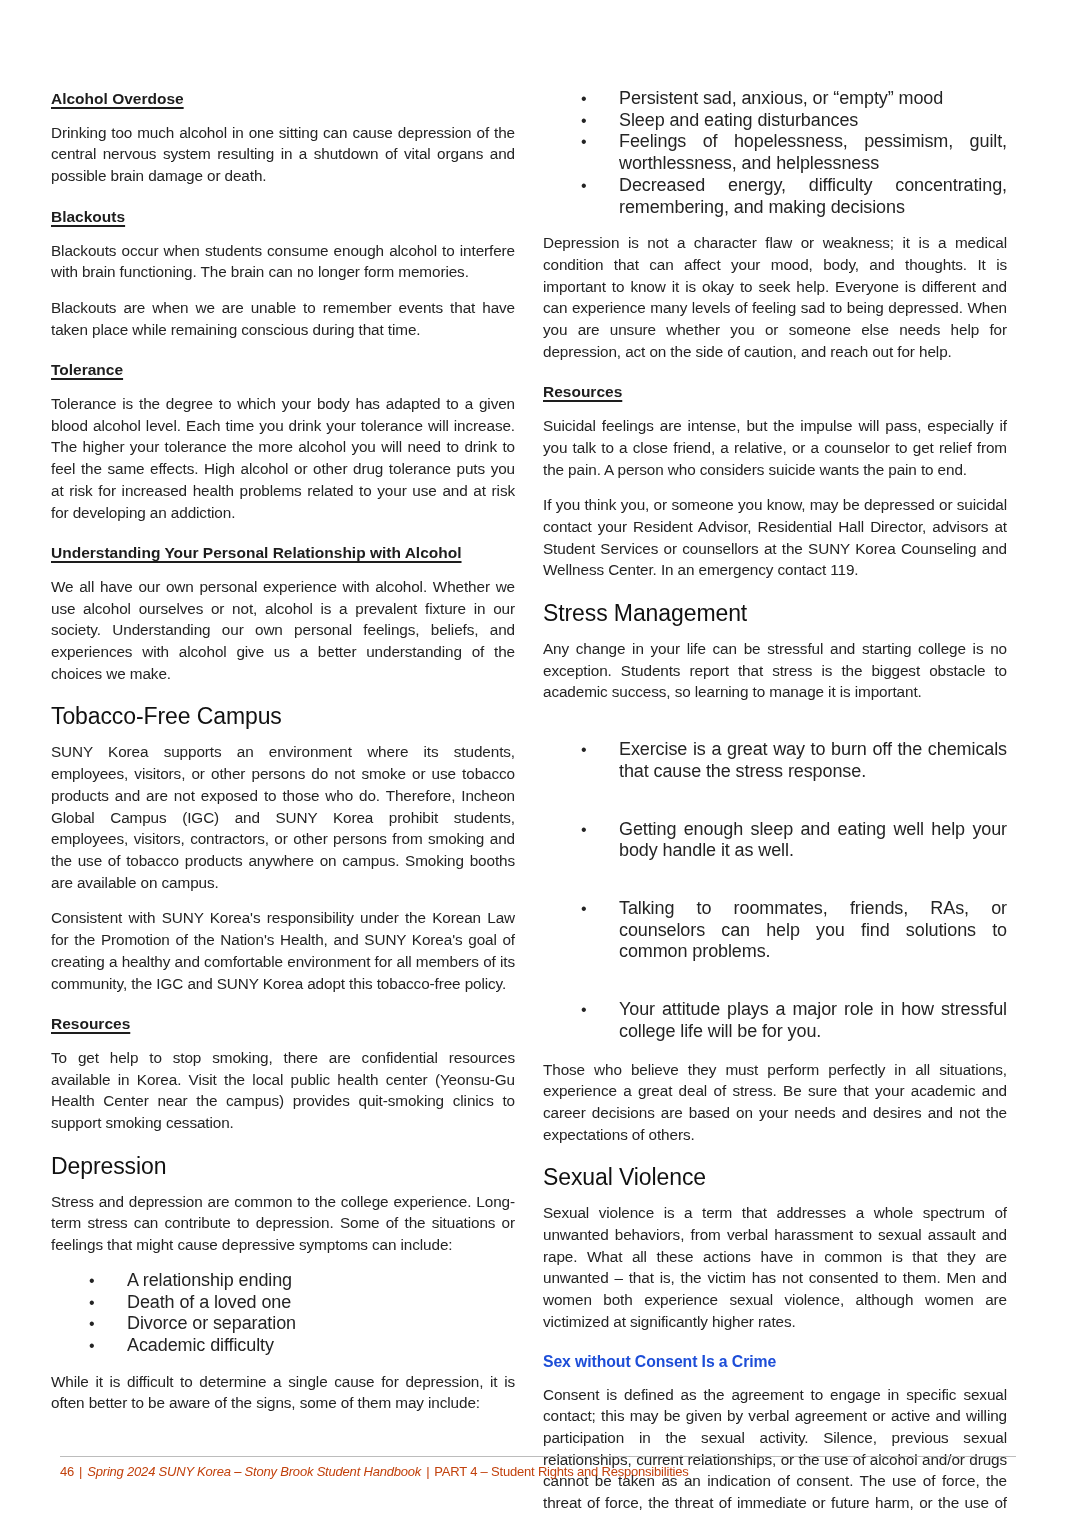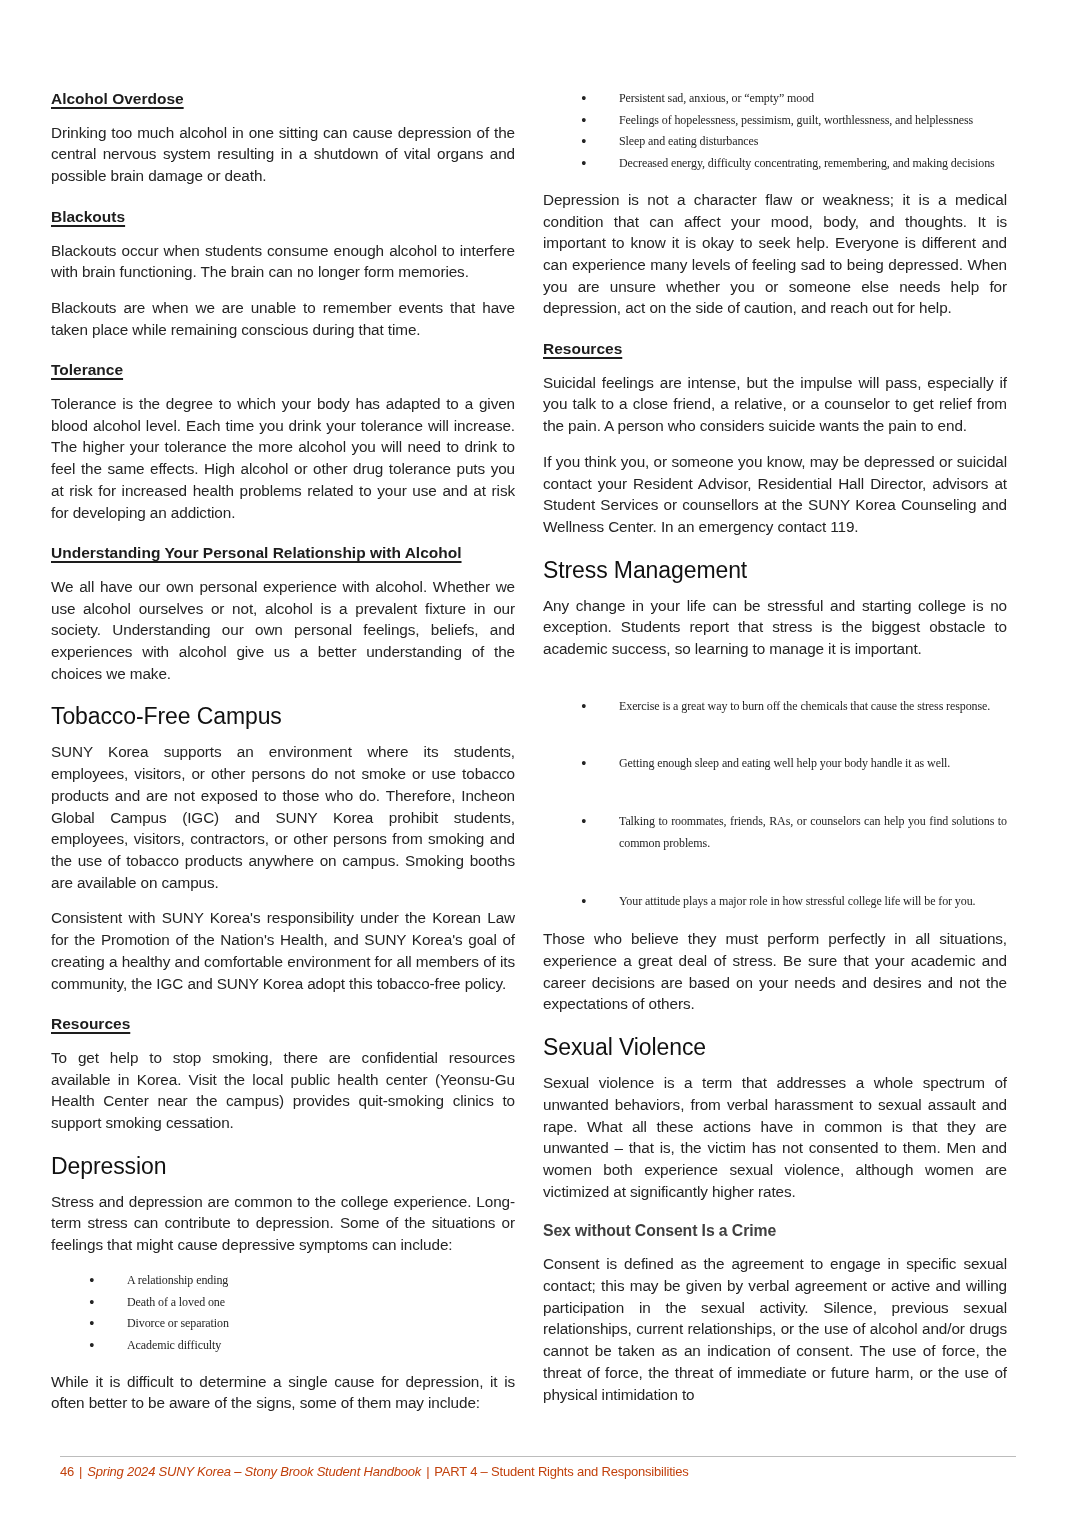--- a/index.html
+++ b/index.html
@@ -51,37 +51,36 @@
     line-height: 23px;
     font-weight: 400;
     color: #111111;
     letter-spacing: -0.1px;
     margin: 21px 0 13px 0;
   }
   h3.minor-head {
     font-size: 15.8px;
     line-height: 21px;
     font-weight: 700;
-    color: #404040;
+    color: #1d4ed8;
     letter-spacing: -0.1px;
     margin: 18px 0 12px 0;
   }
   ul.bullet-list {
     list-style: none;
     margin: 0 0 14px 0;
     padding: 0;
   }
   ul.bullet-list li {
     position: relative;
     padding-left: 76px;
-    font-size: 12px;
+    font-size: 18px;
     line-height: 21.7px;
     letter-spacing: -0.1px;
     text-align: justify;
-    font-family: Liberation Serif, serif;
   }
   ul.bullet-list li::before {
     content: "\2022";
     position: absolute;
     left: 38px;
     top: 0;
     font-size: 16px;
   }
   ul.bullet-list.spaced li { margin-bottom: 16px; margin-top: 36px; }
   ul.bullet-list.spaced { margin-bottom: 5px; }
@@ -143,22 +142,22 @@
       <li>Divorce or separation</li>
       <li>Academic difficulty</li>
     </ul>
 
     <p class="body-text">While it is difficult to determine a single cause for depression, it is often better to be aware of the signs, some of them may include:</p>
   </div>
 
   <div class="col">
     <ul class="bullet-list">
       <li>Persistent sad, anxious, or “empty” mood</li>
+      <li>Sleep and eating disturbances</li>
       <li>Feelings of hopelessness, pessimism, guilt, worthlessness, and helplessness</li>
-      <li>Sleep and eating disturbances</li>
       <li>Decreased energy, difficulty concentrating, remembering, and making decisions</li>
     </ul>
 
     <p class="body-text">Depression is not a character flaw or weakness; it is a medical condition that can affect your mood, body, and thoughts. It is important to know it is okay to seek help. Everyone is different and can experience many levels of feeling sad to being depressed. When you are unsure whether you or someone else needs help for depression, act on the side of caution, and reach out for help.</p>
 
     <h4 class="subhead">Resources</h4>
     <p class="body-text">Suicidal feelings are intense, but the impulse will pass, especially if you talk to a close friend, a relative, or a counselor to get relief from the pain. A person who considers suicide wants the pain to end.</p>
     <p class="body-text">If you think you, or someone you know, may be depressed or suicidal contact your Resident Advisor, Residential Hall Director, advisors at Student Services or counsellors at the SUNY Korea Counseling and Wellness Center.  In an emergency contact 119.</p>
 
     <h2 class="section-head">Stress Management</h2>

